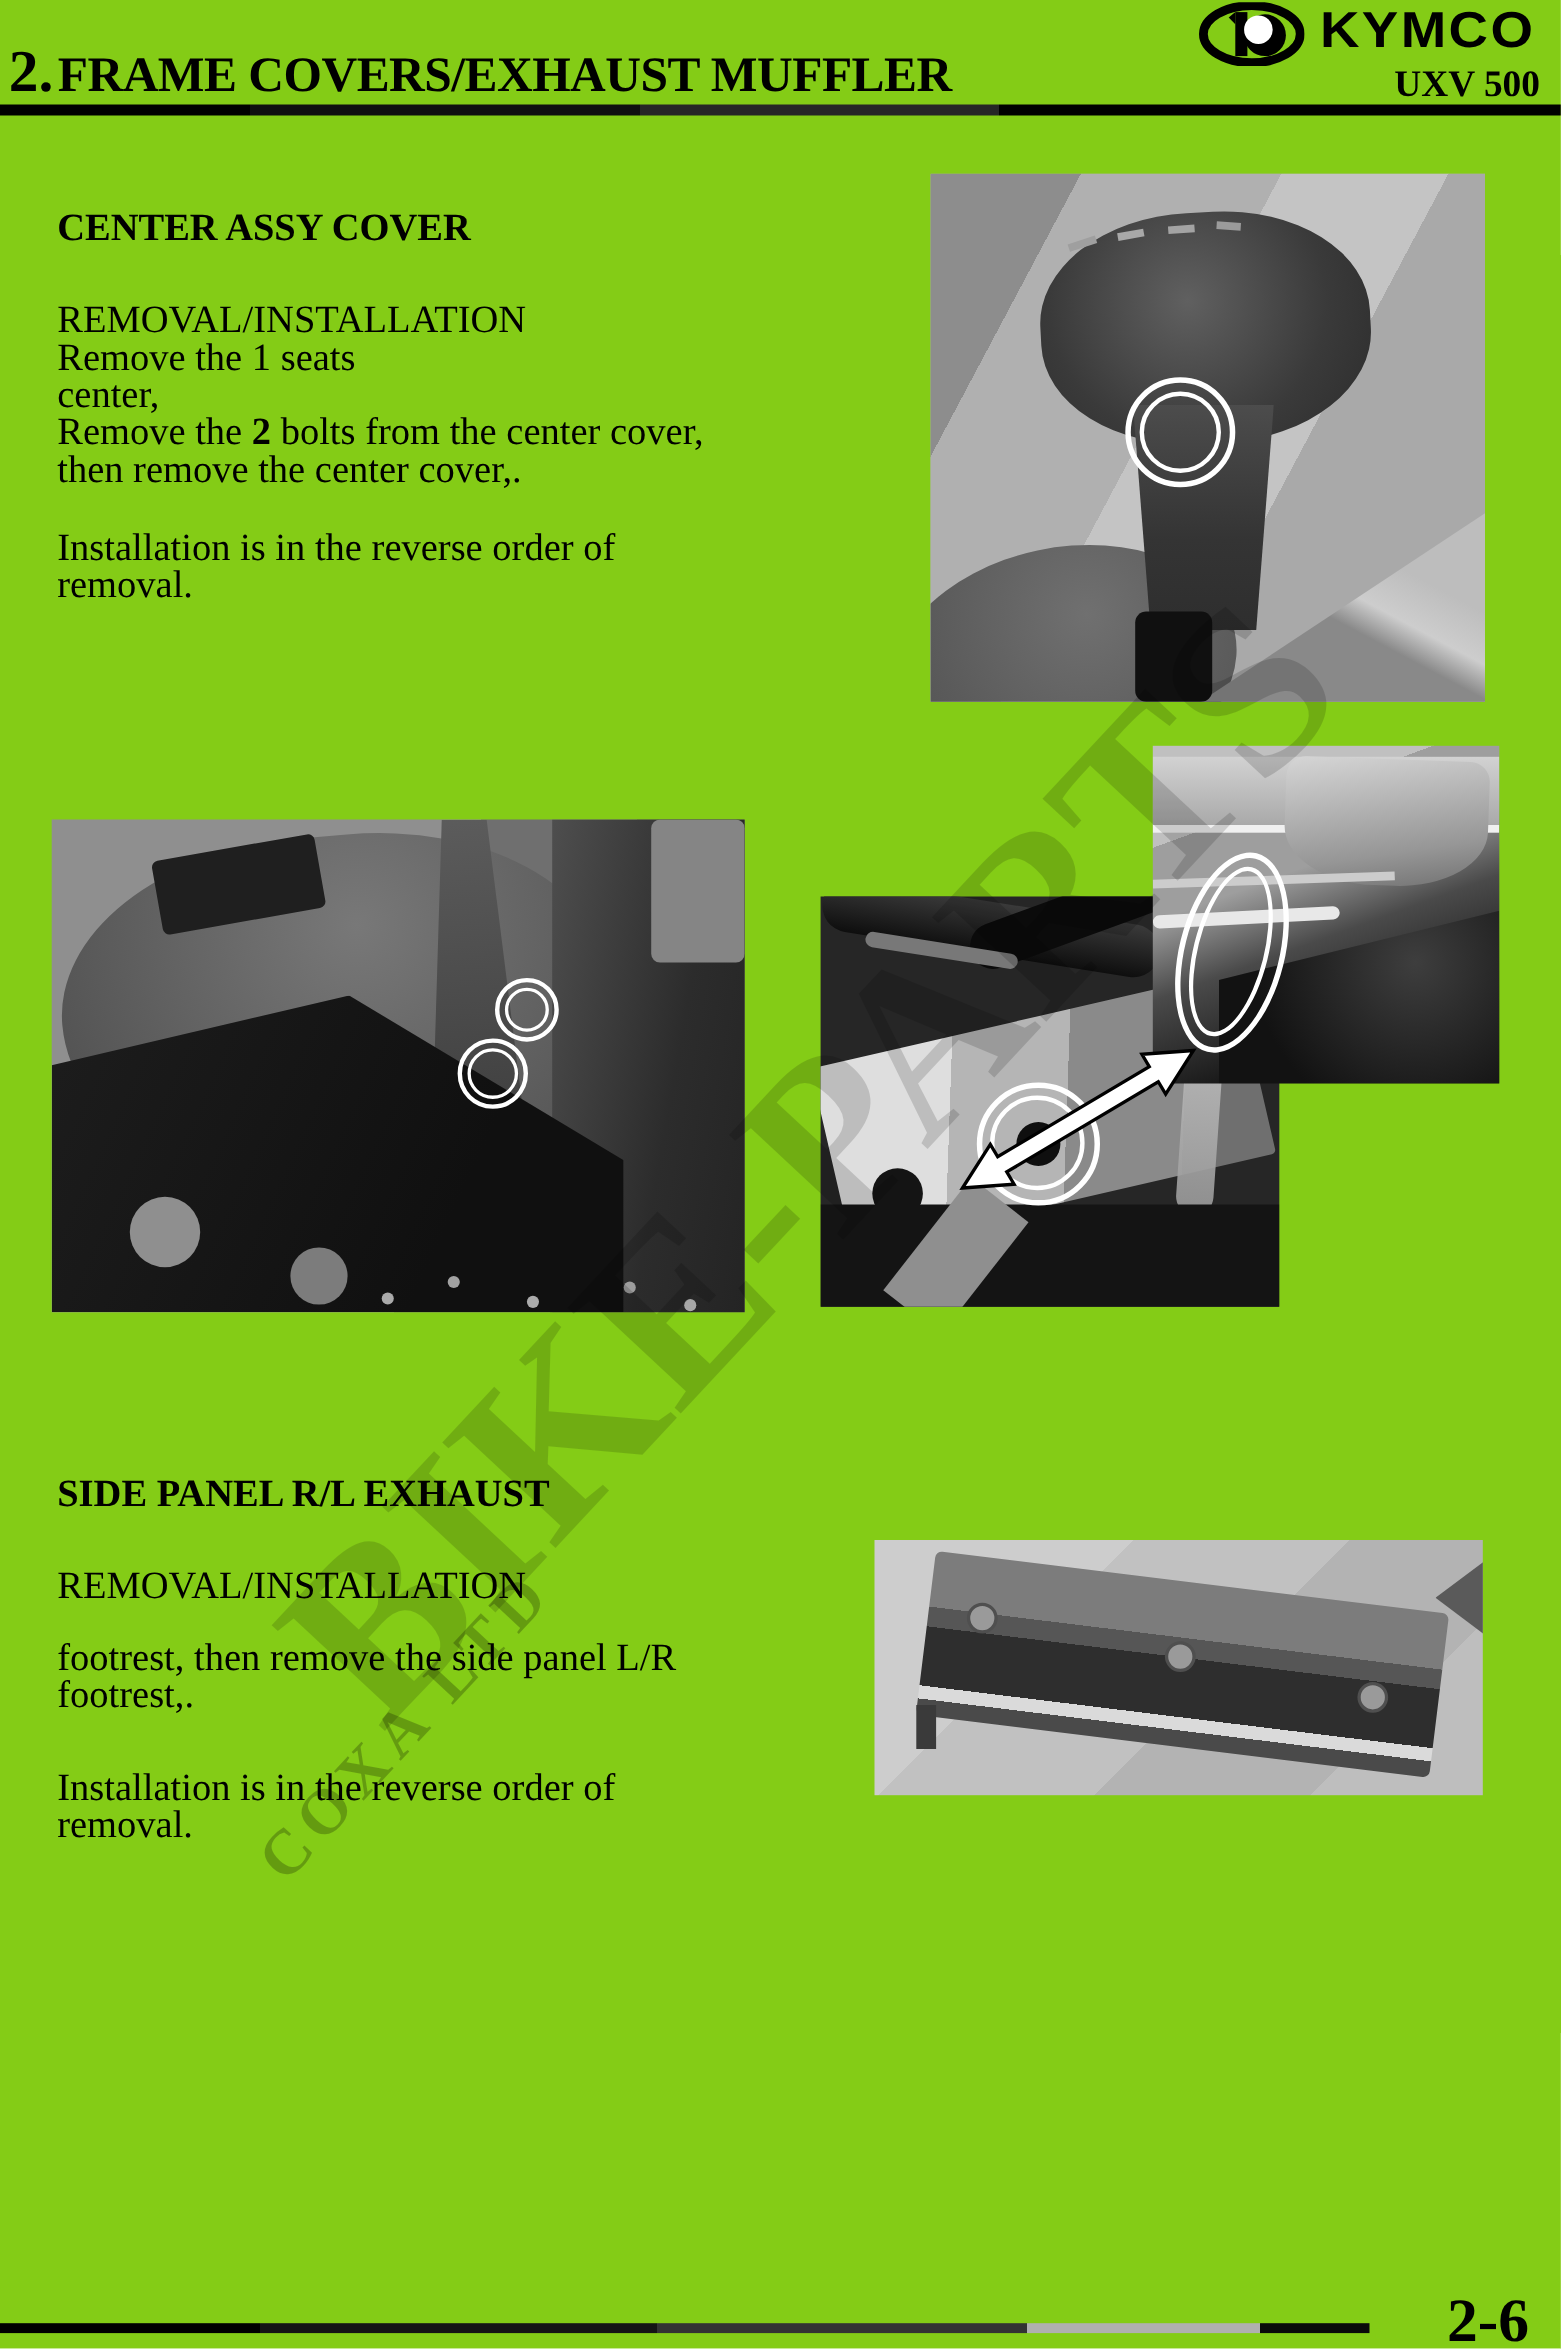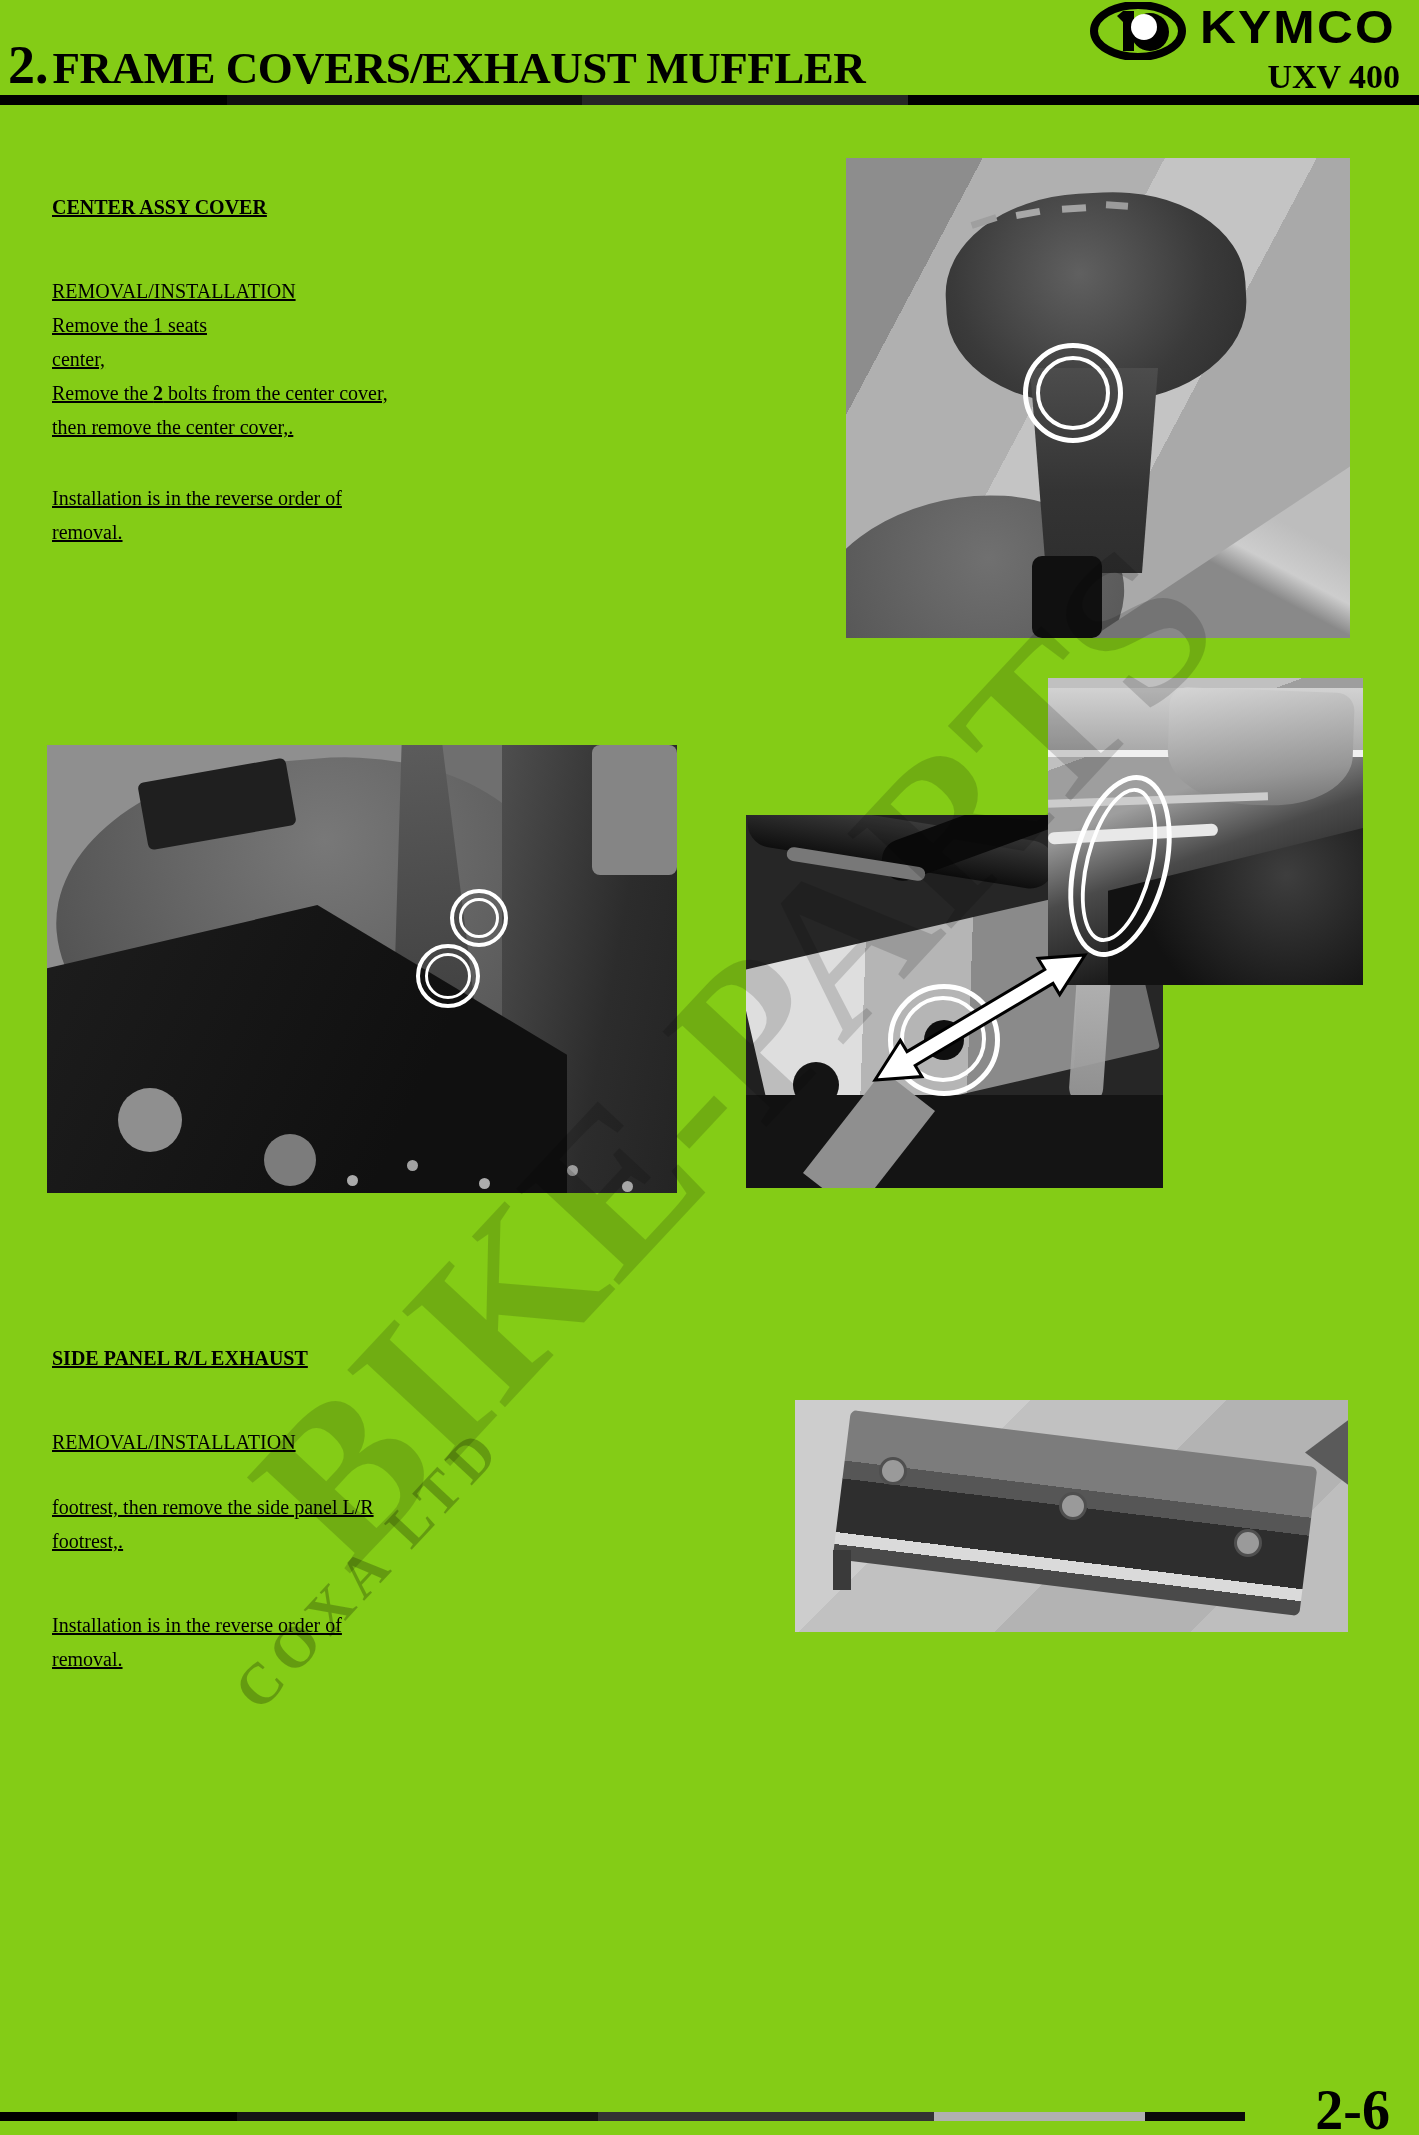--- a/index.html
+++ b/index.html
@@ -9,21 +9,21 @@
   #title{position:absolute;left:8px;top:38px;line-height:1;white-space:nowrap;font-weight:bold;}
   #title .num{font-size:54px;}
   #title .txt{font-size:45px;letter-spacing:-0.5px;}
   #header-rule{position:absolute;left:0;top:95px;width:1419px;height:10px;
       background:linear-gradient(90deg,#000 0 16%,#101010 16% 41%,#262626 41% 64%,#000 64% 100%);}
   #brand{position:absolute;left:1200px;top:4px;font-family:"Liberation Sans",sans-serif;
       font-weight:bold;font-size:46px;letter-spacing:2px;transform:scaleX(1.08);transform-origin:left top;line-height:1;}
   #model{position:absolute;left:1180px;top:60px;width:220px;text-align:right;font-weight:bold;font-size:34px;line-height:1;}
   #logo{position:absolute;left:1090px;top:2px;}
   
-  .section{position:absolute;left:52px;width:560px;font-size:20px;line-height:34px;text-decoration:underline;}
+  .section{position:absolute;left:52px;width:560px;font-size:35px;line-height:34px;}
   .section .heading{font-weight:bold;margin-bottom:50px;white-space:nowrap;}
   .section .line{white-space:nowrap;}
   #section-0{top:190px;}
   #section-1{top:1341px;}
   #section-1 .sub{margin-bottom:31px;}
   #section-0 .note{margin-top:37px;}
   #section-1 .note{margin-top:50px;}
   b{font-weight:bold;}
   
   .photo{position:absolute;overflow:hidden;z-index:1;}
@@ -65,21 +65,21 @@
   <div id="logo">
     <svg width="96" height="58" viewBox="0 0 96 58">
       <ellipse cx="48" cy="29" rx="44" ry="26" fill="none" stroke="#000" stroke-width="8"></ellipse>
       <rect x="33" y="9" width="11" height="40" fill="#000"></rect>
       <path d="M33 9 L27 14 L33 20 Z" fill="#000"></path>
       <circle cx="60" cy="30" r="19" fill="#000"></circle>
       <circle cx="54" cy="25" r="13" fill="#fff"></circle>
     </svg>
   </div>
   <div id="brand">KYMCO</div>
-  <div id="model">UXV 400</div>
+  <div id="model">UXV 500</div>
   <div id="header-rule"></div>
 
   <div class="section" id="section-0">
     <div class="heading">CENTER ASSY COVER</div>
     <div class="sub">REMOVAL/INSTALLATION</div>
     <div>
         <div class="line"><span>Remove the 1 seats</span></div>
         <div class="line"><span>center,</span></div>
         <div class="line"><span>Remove the </span><b>2</b><span> bolts from the center cover,</span></div>
         <div class="line"><span>then remove the center cover,.</span></div>

